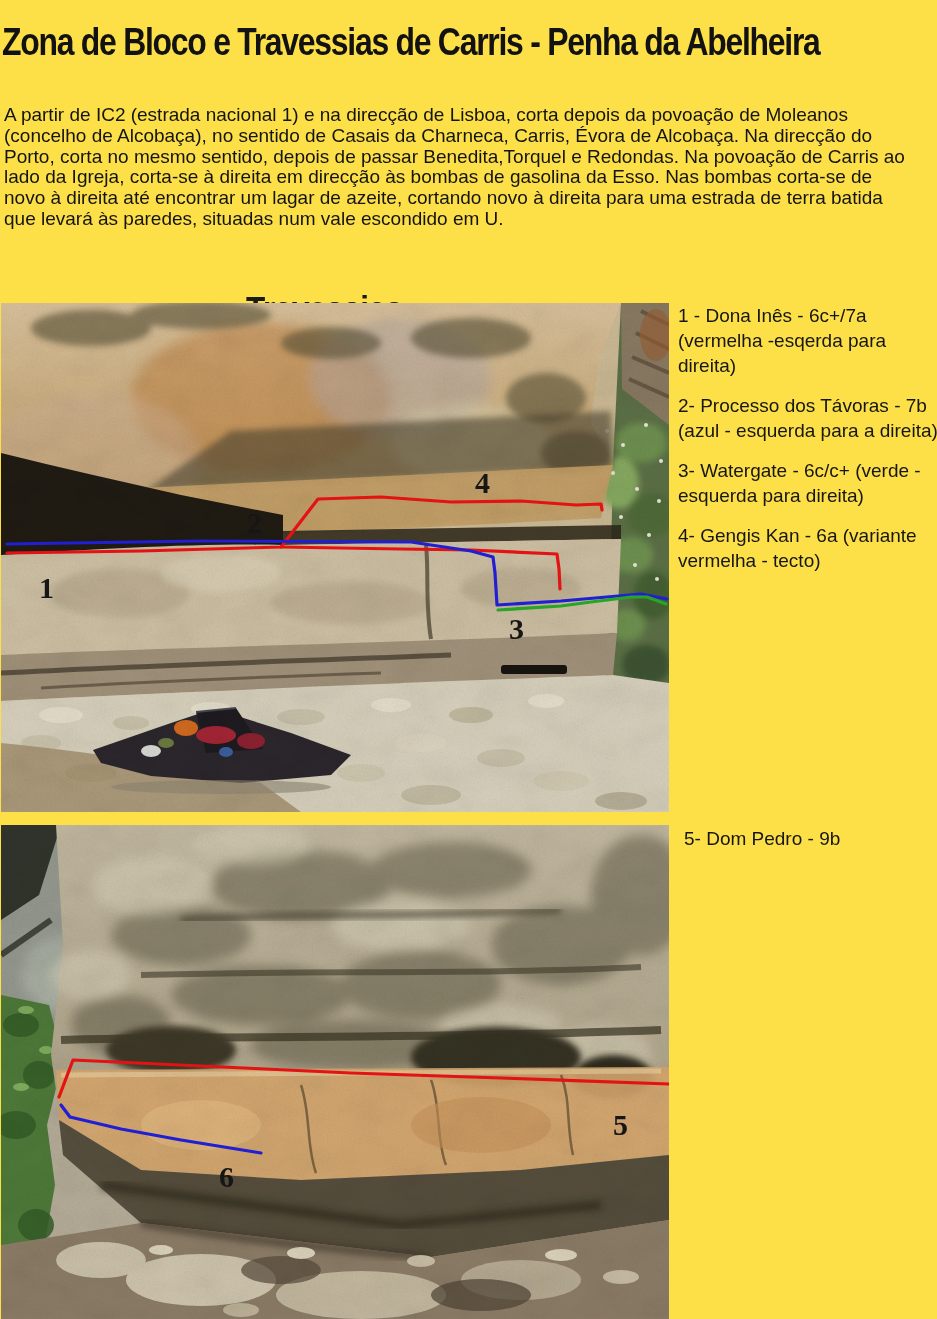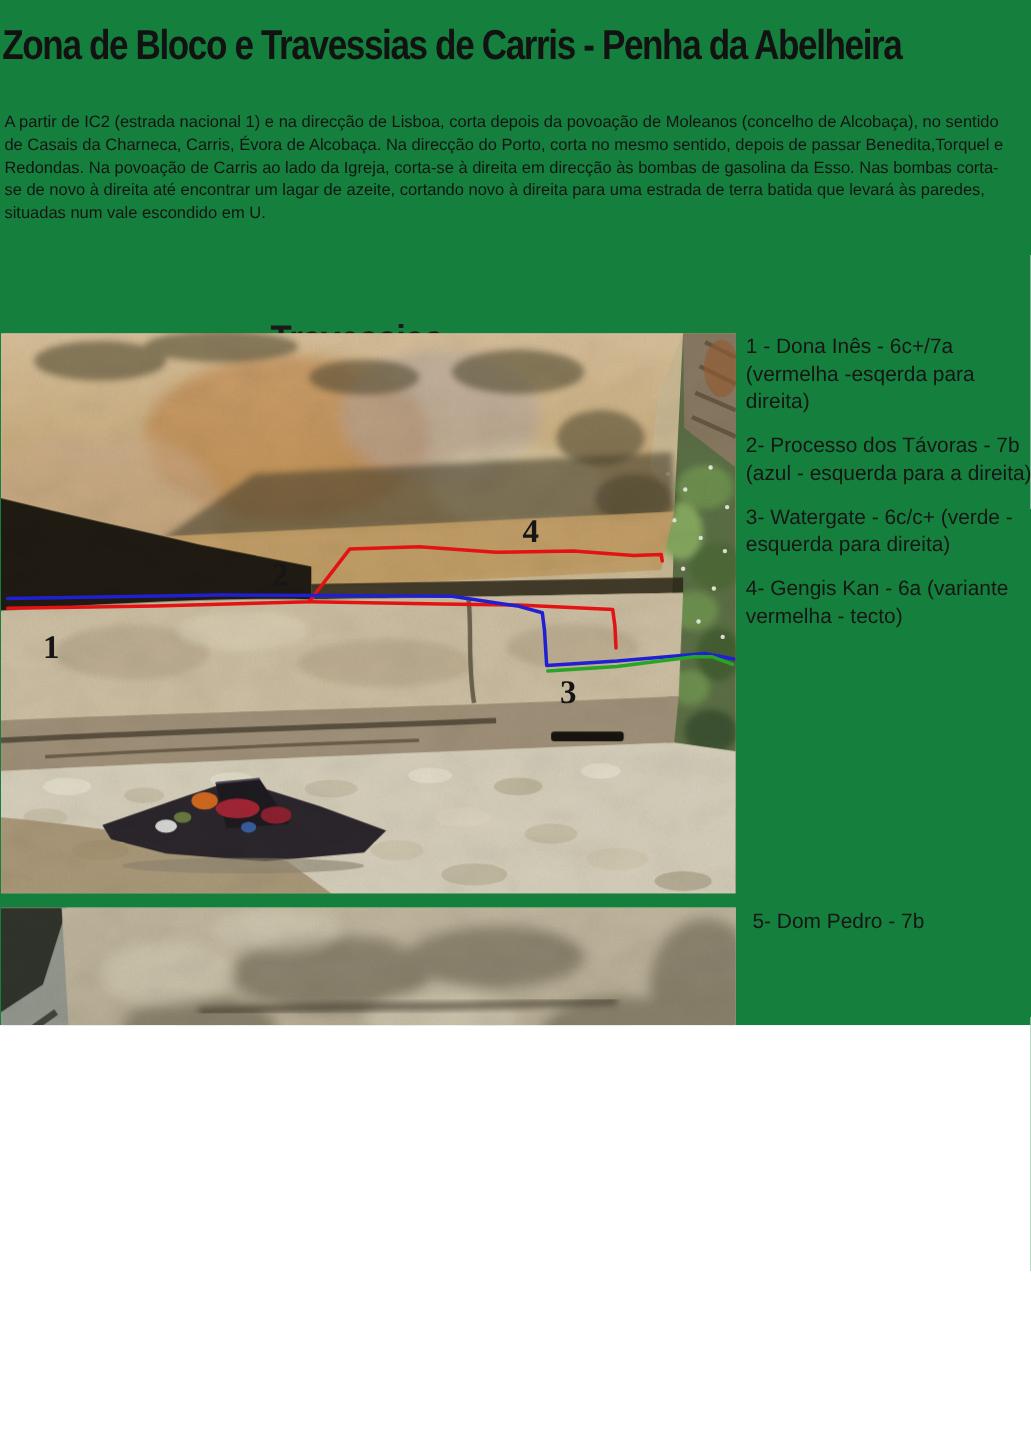--- a/index.html
+++ b/index.html
@@ -1,20 +1,20 @@
 <!DOCTYPE html>
 <html><head>
 <meta charset="utf-8">
 <style>
   html,body{margin:0;padding:0;background:#ffffff;}
-  .page{position:relative;width:937px;height:932px;background:#15803d;overflow:hidden;
+  .page{position:relative;width:937px;height:1319px;background:#fde047;overflow:hidden;
         font-family:"Liberation Sans",sans-serif;color:#111;}
   .title{position:absolute;left:2px;top:-4px;font-size:38px;font-weight:bold;letter-spacing:-1.5px;
          transform:scaleX(0.84);transform-origin:0 0;white-space:nowrap;color:#121212;}
-  .intro{position:absolute;left:4px;top:86px;width:908px;font-size:15px;line-height:20.8px;color:#141414;}
+  .intro{position:absolute;left:4px;top:86px;width:908px;font-size:19px;line-height:20.8px;color:#141414;}
   .subheading{position:absolute;left:246px;top:260px;font-size:35px;font-weight:bold;letter-spacing:-0.5px;
               transform:scaleX(0.9);transform-origin:0 0;color:#1a1a1a;white-space:nowrap;}
   .photo{position:absolute;left:1px;overflow:hidden;background:#cbb896;}
   .photo1{top:303px;width:668px;height:509px;}
   .photo2{top:825px;width:668px;height:494px;}
   .photo svg{display:block;}
   .routes{position:absolute;font-size:19px;line-height:25px;color:#161616;}
   .routes1{left:678px;top:303px;width:262px;}
   .routes2{left:684px;top:826px;width:250px;}
   .routes p{margin:0 0 15px 0;}
@@ -276,16 +276,16 @@
 
       <polyline class="rline" points="58,272 72,235 200,241 350,248 500,253 668,259" stroke="#e31313"></polyline>
       <polyline class="rline" points="60,280 69,292 120,304 180,315 260,328" stroke="#2020d2"></polyline>
 
       <text class="rnum" x="612" y="310">5</text>
       <text class="rnum" x="218" y="362">6</text>
     </svg>
   </div>
 
   <div class="routes routes2">
-    <p>5- Dom Pedro - 7b</p>
+    <p>5- Dom Pedro - 9b</p>
   </div>
 
 </div>
 
 </body></html>

